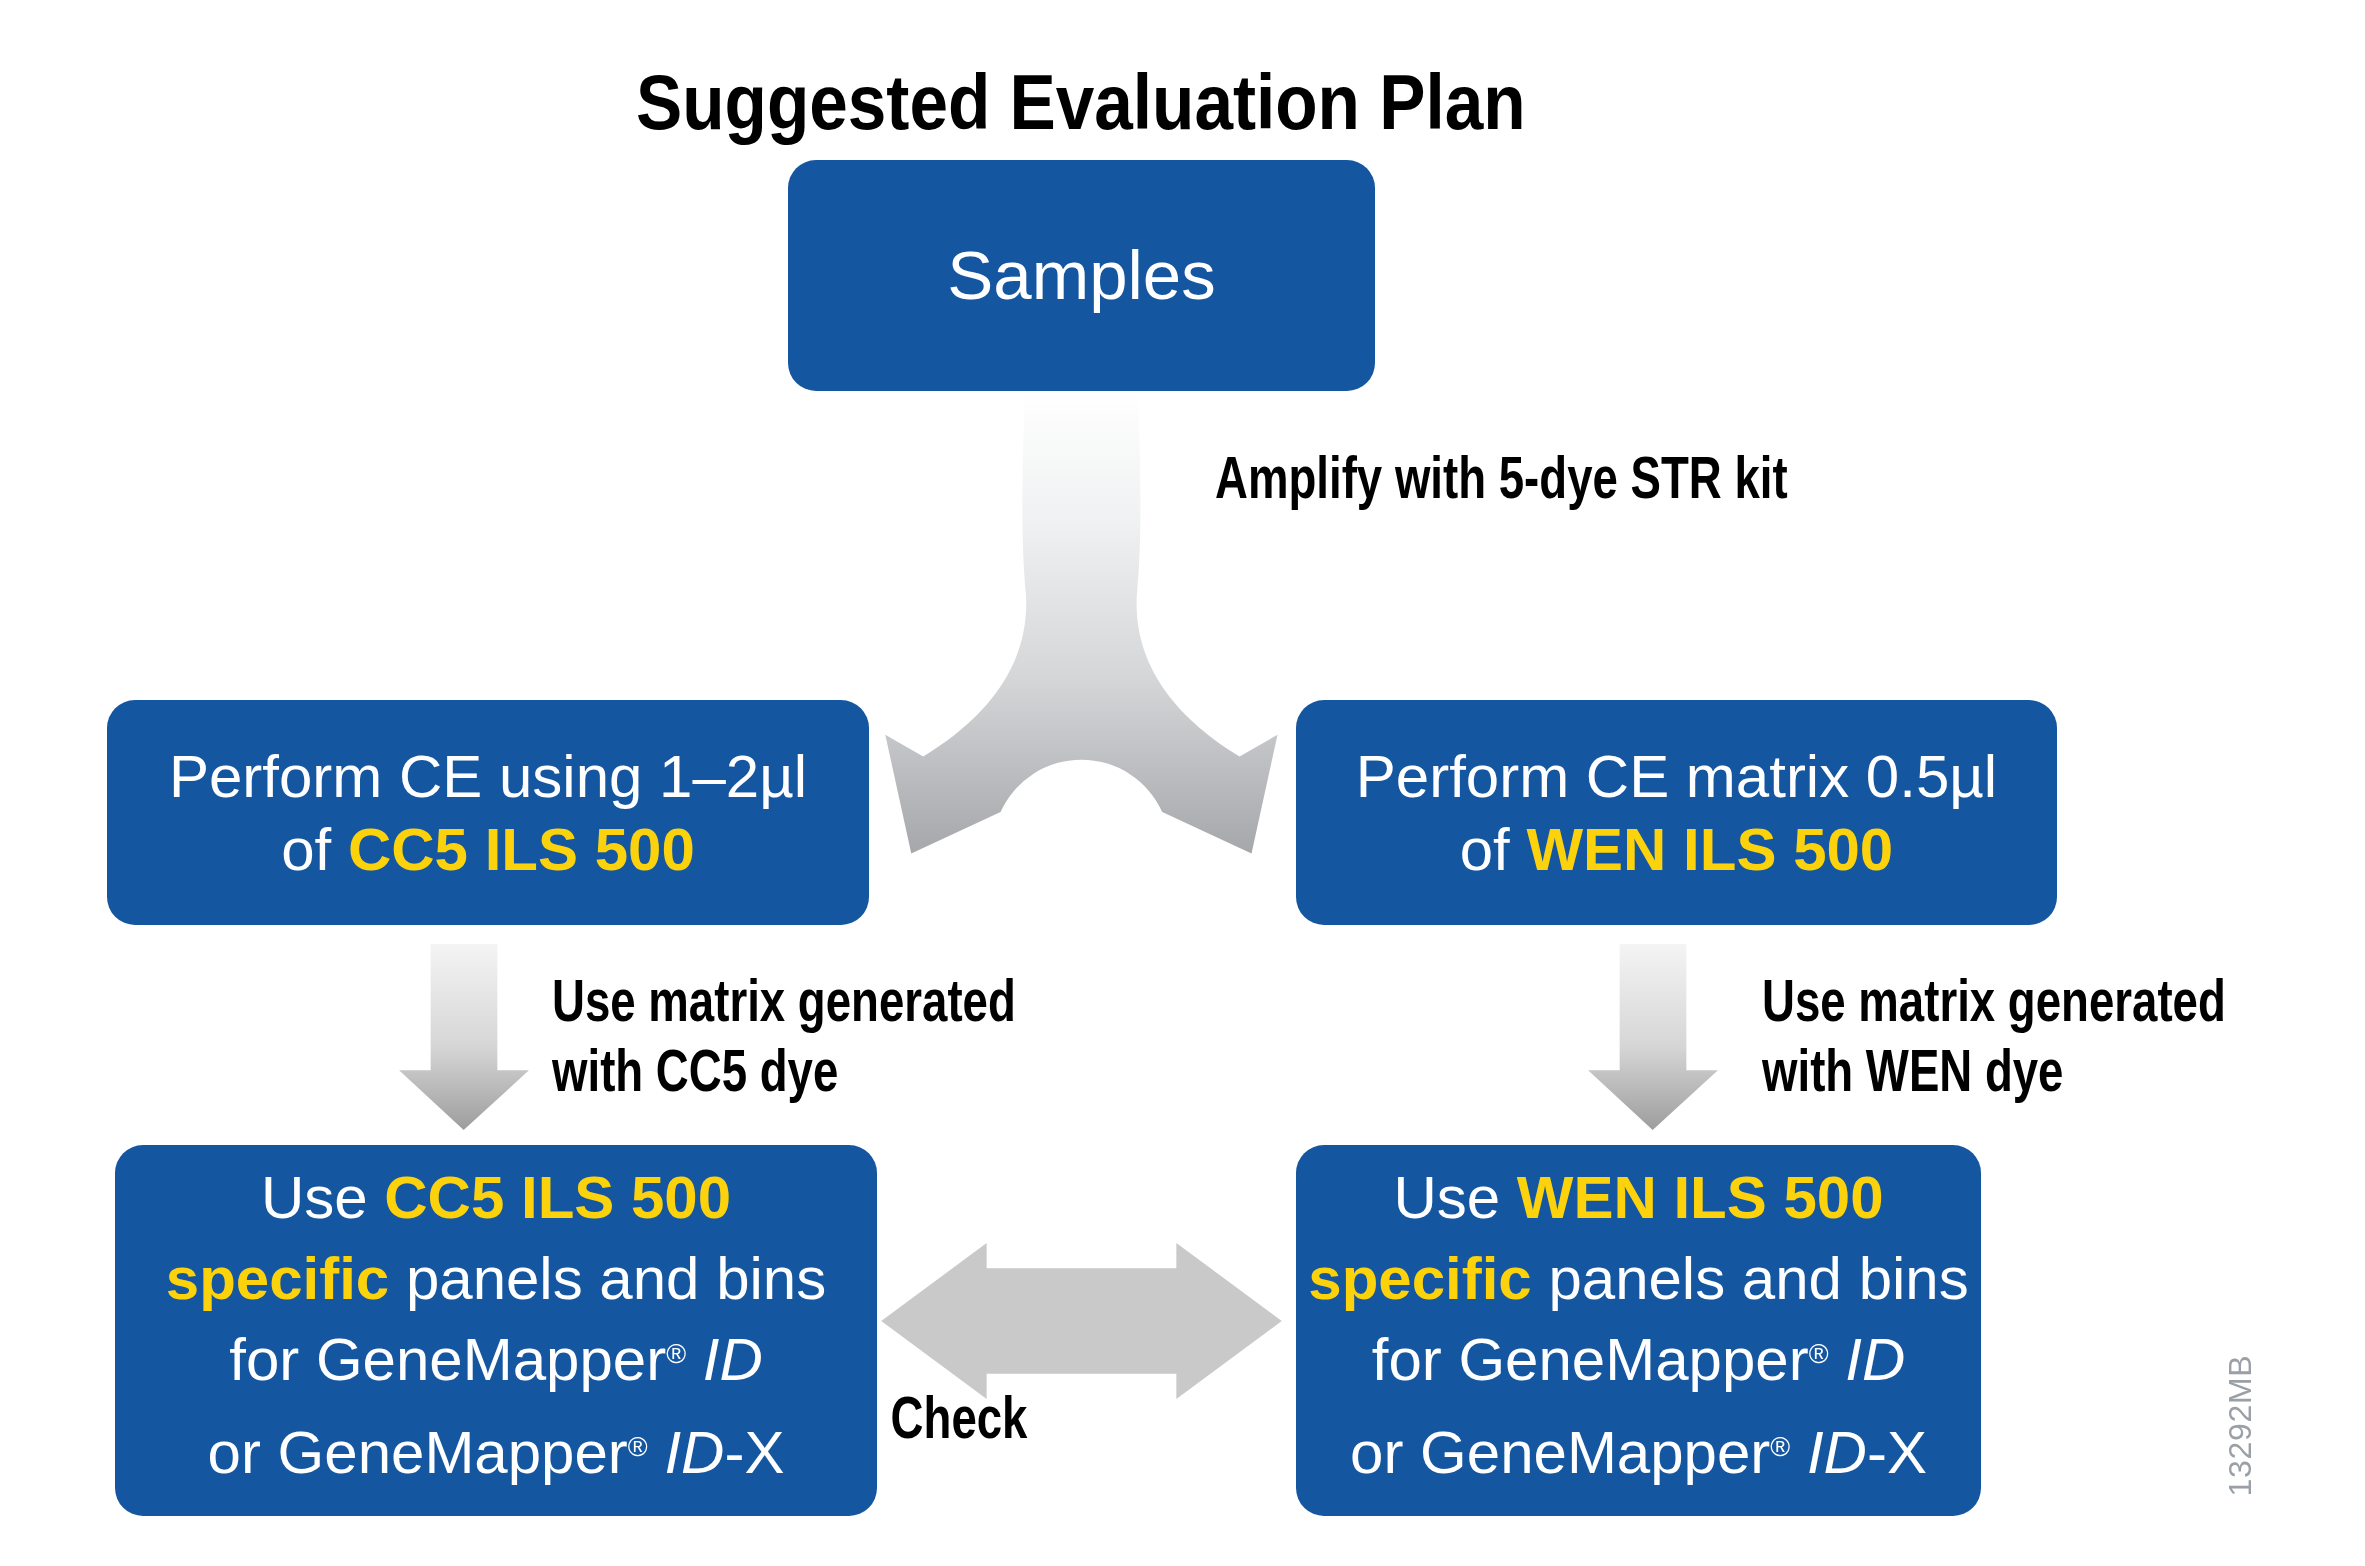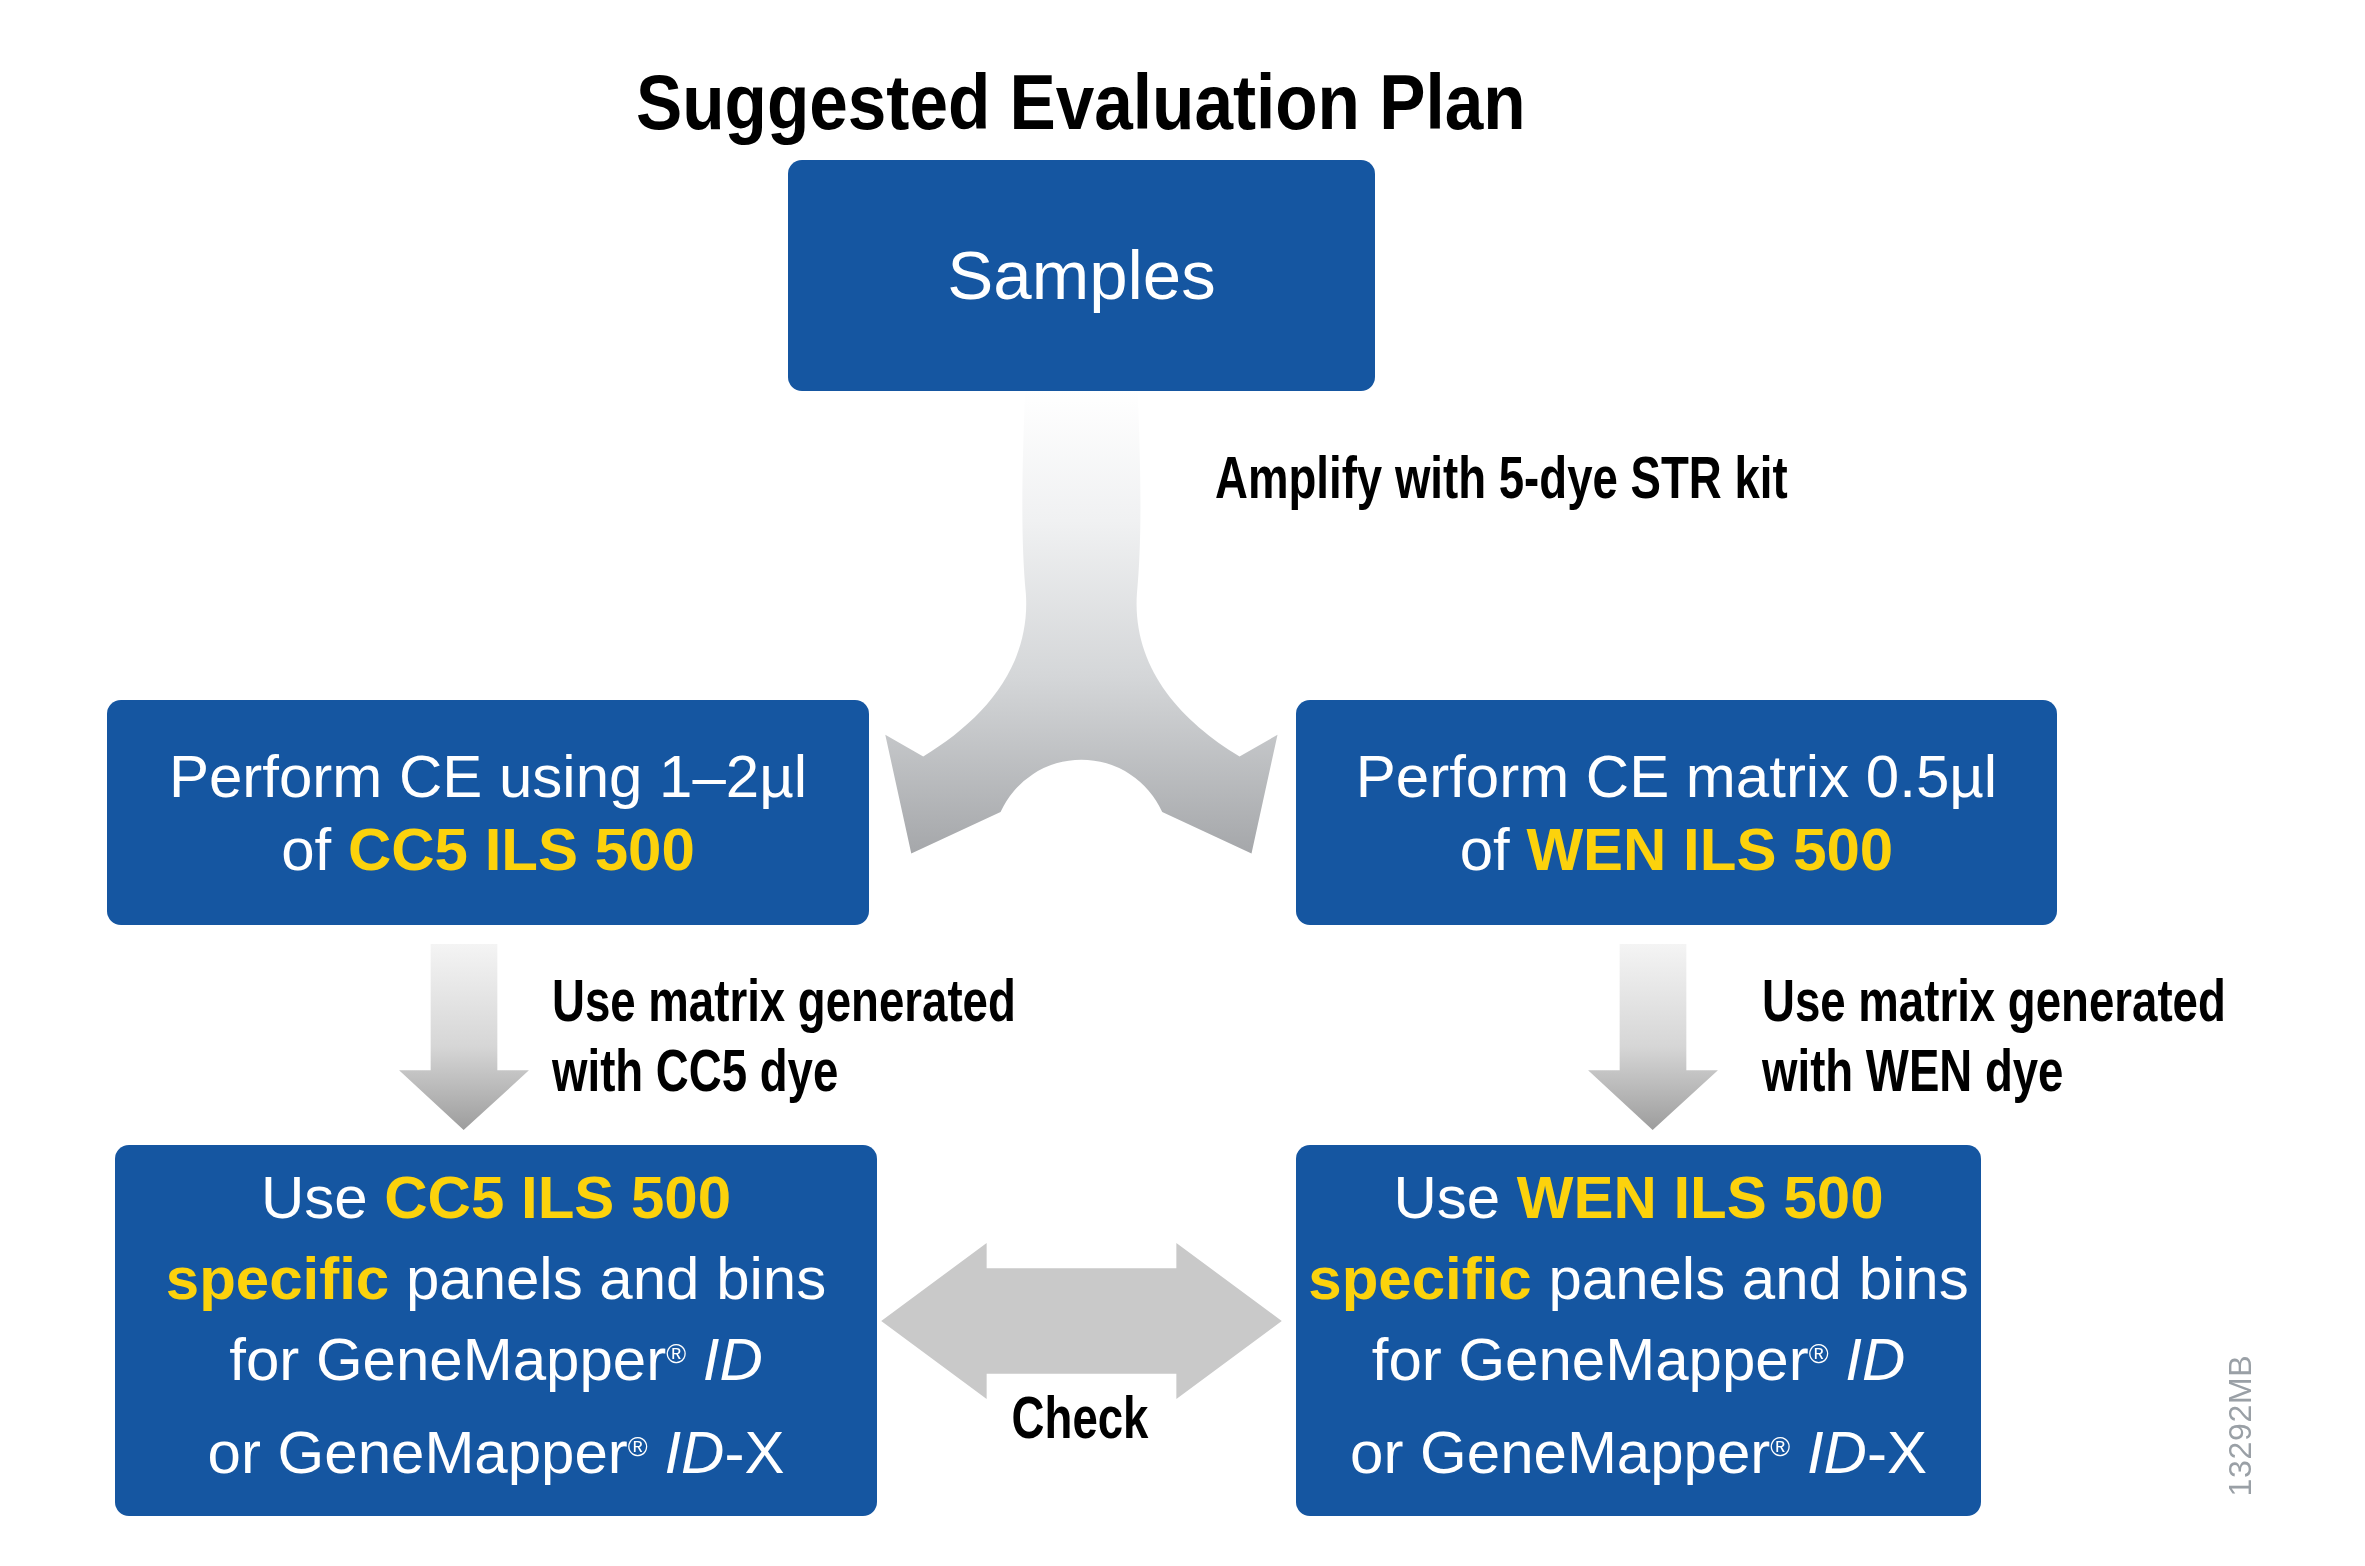--- a/index.html
+++ b/index.html
@@ -3,39 +3,39 @@
 <meta charset="utf-8">
 <style>
   html, body { margin:0; padding:0; background:#ffffff; }
   .page {
     position:relative; width:2366px; height:1567px; background:#ffffff;
     font-family:"Liberation Sans", sans-serif; overflow:hidden;
   }
 
   
   .node {
-    position:absolute; background:var(--box-blue,#1556a1); border-radius:14px;
+    position:absolute; background:var(--box-blue,#1556a1); border-radius:28px;
     color:#ffffff; display:flex; flex-direction:column; justify-content:center;
     align-items:center; text-align:center;
   }
   .node .ln { white-space:nowrap; }
   .samples-node .ln { font-size:69px; line-height:77px; font-weight:400; }
   .ce-node .ln { font-size:60px; line-height:73px; font-weight:400; }
   .panels-node .ln { font-size:60px; line-height:81px; font-weight:400; }
   .hl { color:var(--highlight-yellow,#fcd20c); font-weight:700; }
   .it { font-style:italic; }
   .sup { font-size:45%; position:relative; top:-0.62em; font-weight:400; font-style:normal; }
 
   
   .blabel {
     position:absolute; color:#000000; font-weight:700; font-size:60px;
     line-height:70px; white-space:nowrap;
   }
   .cond { display:inline-block; transform:scaleX(0.76); transform-origin:left top; }
-  .blabel.centered { text-align:center; }
+  .blabel.centered { text-align:left; }
   .blabel.centered .cond { transform-origin:center top; }
   .check-label { line-height:65px; }
 
   
   .title {
     position:absolute; left:636px; top:60px; color:#000000; font-weight:700;
     font-size:77px; line-height:84px; white-space:nowrap;
   }
   .title .tcond { display:inline-block; transform:scaleX(0.9); transform-origin:left top; }
 

